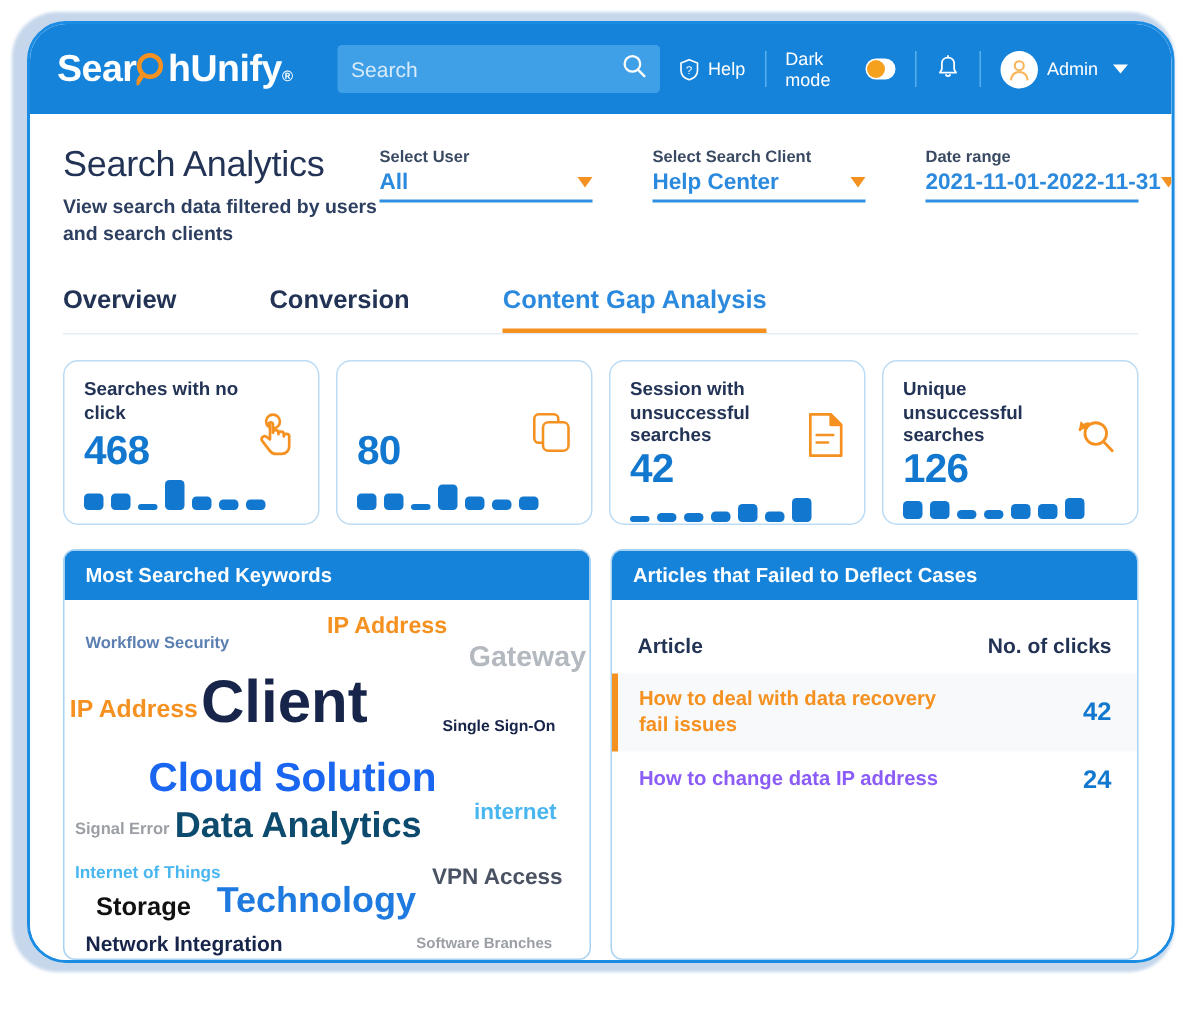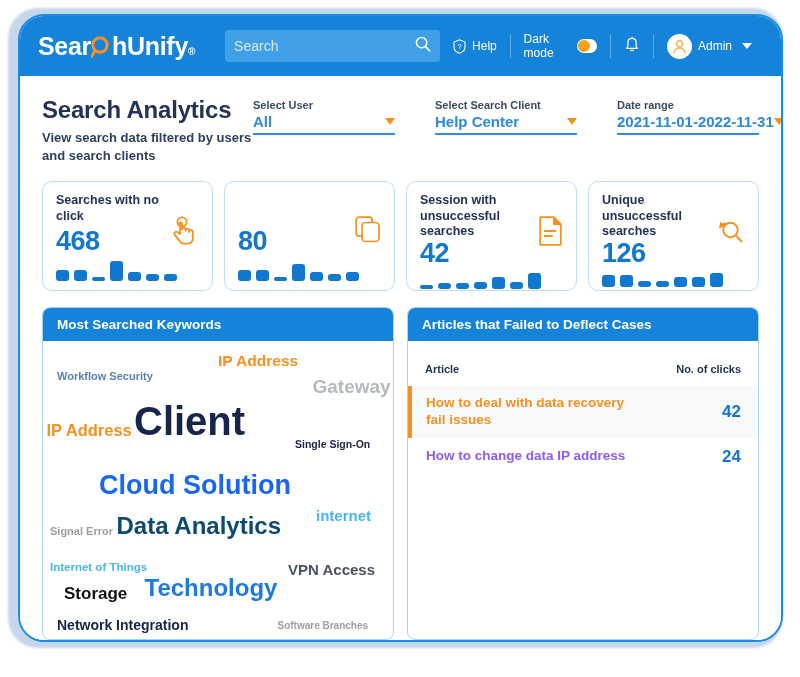--- a/index.html
+++ b/index.html
@@ -126,21 +126,21 @@
     background: #ffffff;
     padding: 20px 22px 0 22px;
     display: flex;
     flex-direction: column;
     overflow: hidden;
   }
 
   .titlerow { display: flex; align-items: flex-start; }
   .page-title {
     font-size: 24px;
-    font-weight: 700;
+    font-weight: 400;
     color: #223355;
     letter-spacing: -0.2px;
   }
   .page-sub {
     font-size: 13px;
     color: #2d3f60;
     font-weight: 600;
     line-height: 1.35;
     margin-top: 5px;
     max-width: 250px;
@@ -261,21 +261,21 @@
     white-space: nowrap;
     font-weight: 700;
     line-height: 1;
   }
 
   
   .tbl { padding: 0 0 0 0; }
   .tbl-head {
     display: flex;
     padding: 22px 17px 11px 17px;
-    font-size: 11px;
+    font-size: 14px;
     font-weight: 700;
     color: #223355;
   }
   .tbl-head .c2 { margin-left: auto; }
   .tbl-row {
     display: flex;
     align-items: center;
     padding: 9px 17px 9px 14px;
     border-left: 4px solid transparent;
     font-size: 13.5px;
@@ -396,20 +396,25 @@
           <div class="filter">
             <div class="filter-label">Date range</div>
             <div class="filter-val">
               <span>2021-11-01-2022-11-31</span>
               <span class="caret-orange"></span>
             </div>
           </div>
         </div>
       </div>
 
+      <div class="tabs">
+        <div class="tab">Overview</div>
+        <div class="tab">Conversion</div>
+        <div class="tab active">Content Gap Analysis</div>
+      </div>
 
       <div class="stats">
 
         <div class="stat">
           <div class="stat-label">Searches with no click</div>
           <div class="stat-icon">
             <svg width="28" height="32" viewBox="0 0 28 32">
                 <circle cx="11" cy="6" r="4.6" fill="none" stroke="#f59120" stroke-width="1.8"></circle>
                 <path d="M9 8 v10 l-2.6 -2 a2 2 0 0 0 -2.6 2.9 l5 6.5 c1 1.4 2.6 2.2 4.4 2.2 h3.6 a5 5 0 0 0 5 -5 V16 a1.8 1.8 0 0 0 -3.6 0 v-1.5 a1.8 1.8 0 0 0 -3.6 0 v-1 a1.8 1.8 0 0 0 -3.6 0 V8 a1.5 1.5 0 0 0 -3 0 z" fill="#ffffff" stroke="#f59120" stroke-width="1.8" stroke-linejoin="round"></path>
               </svg>

